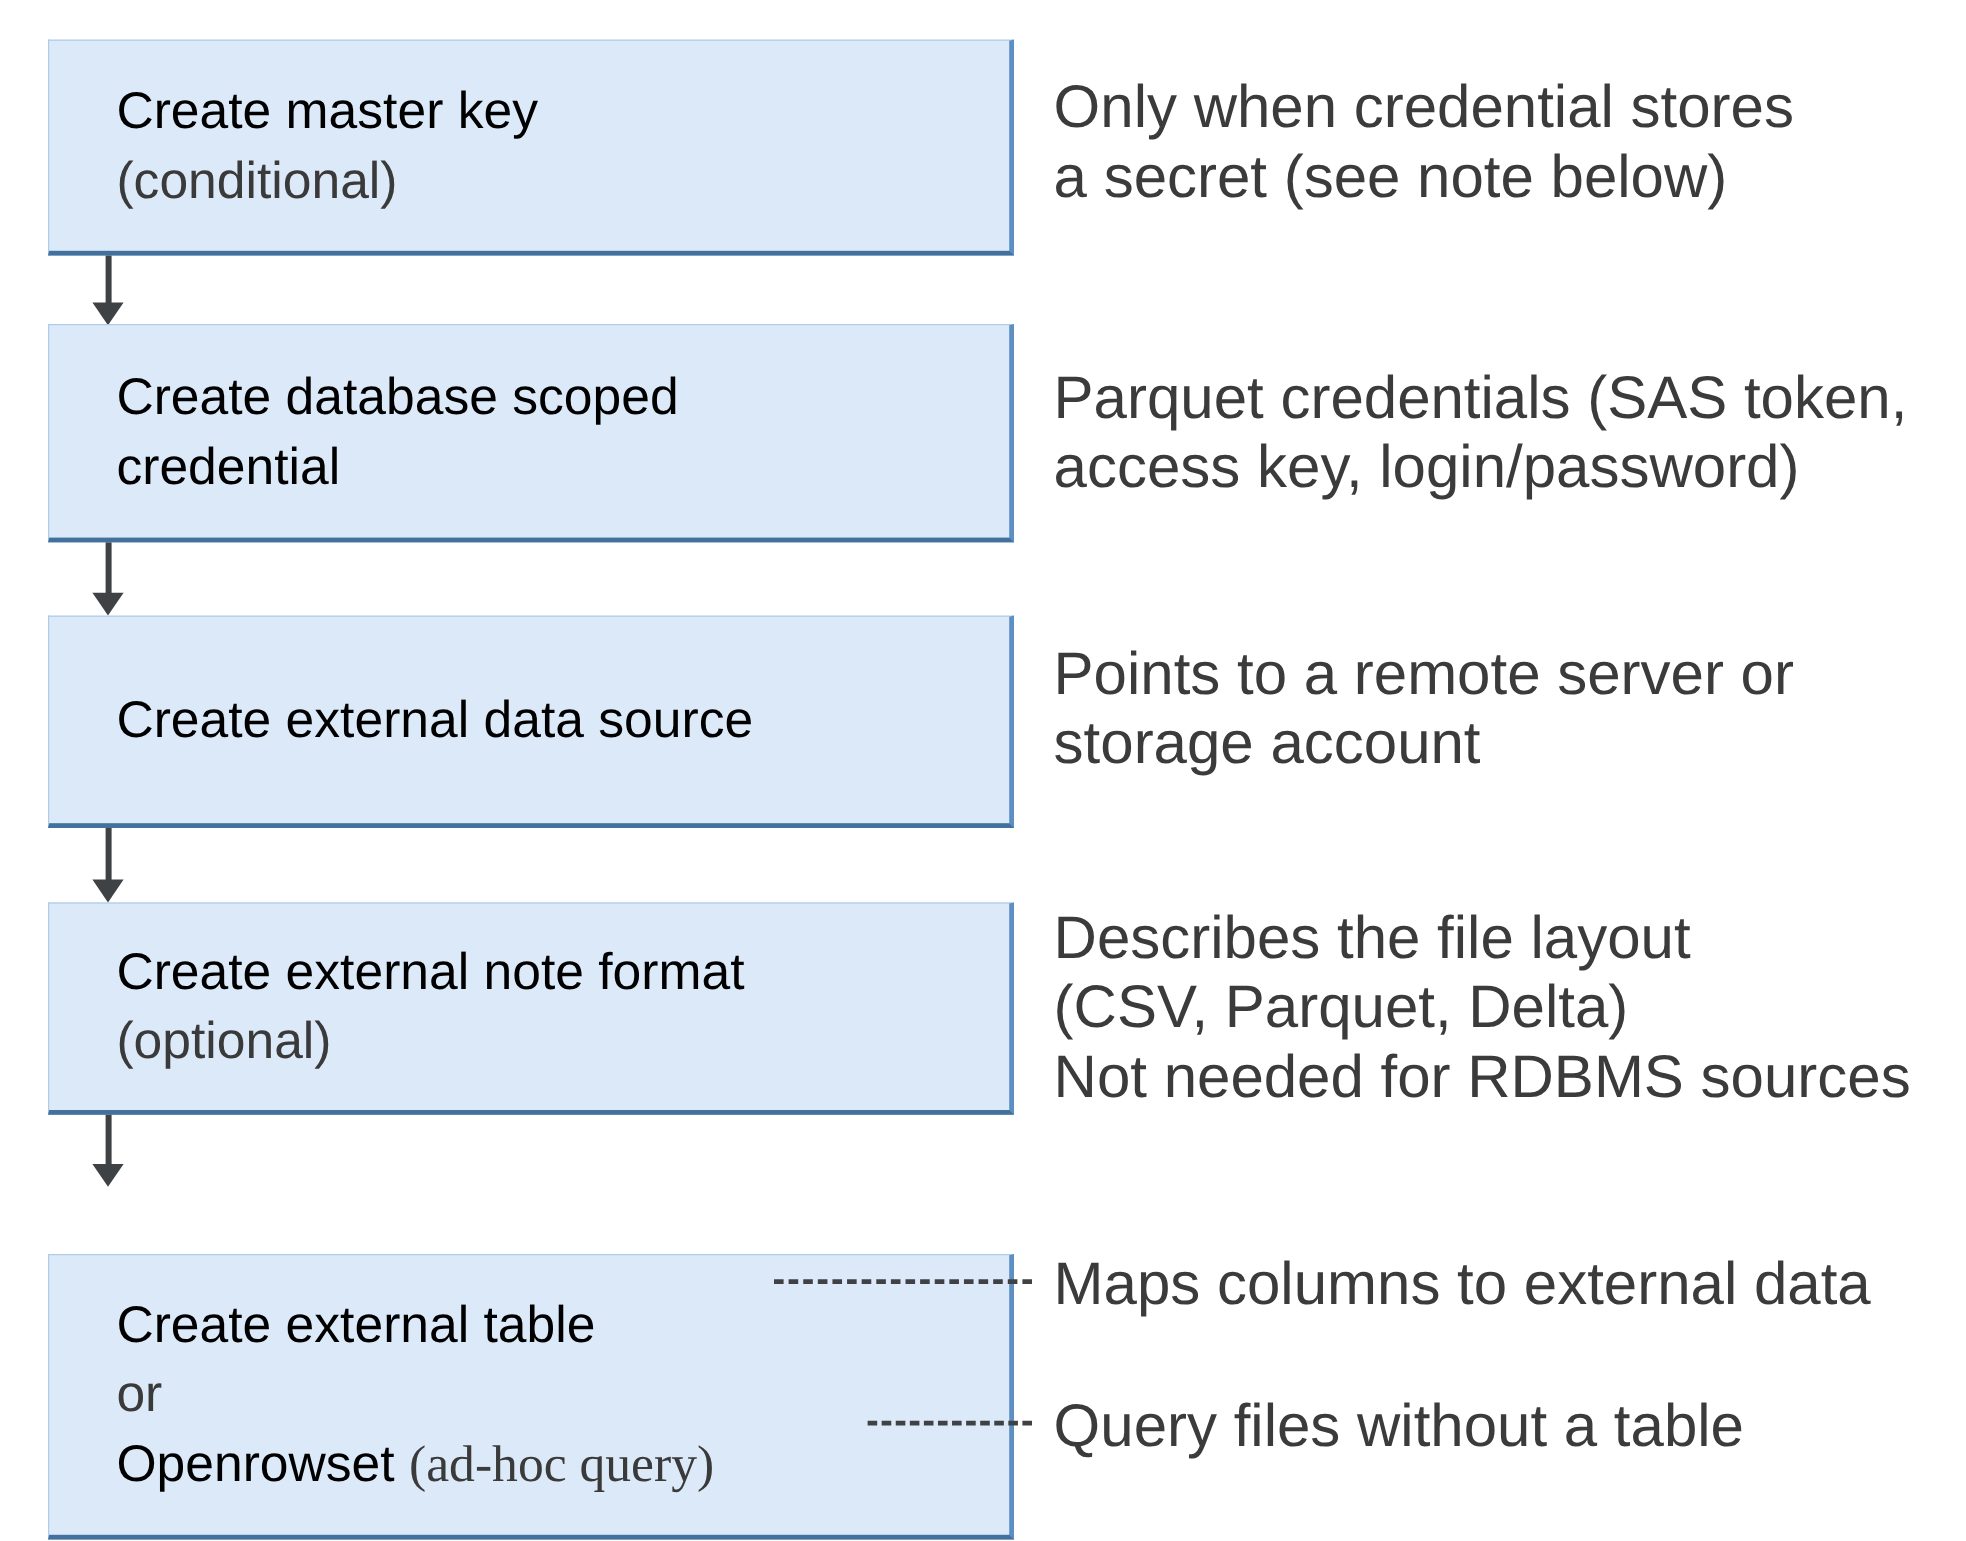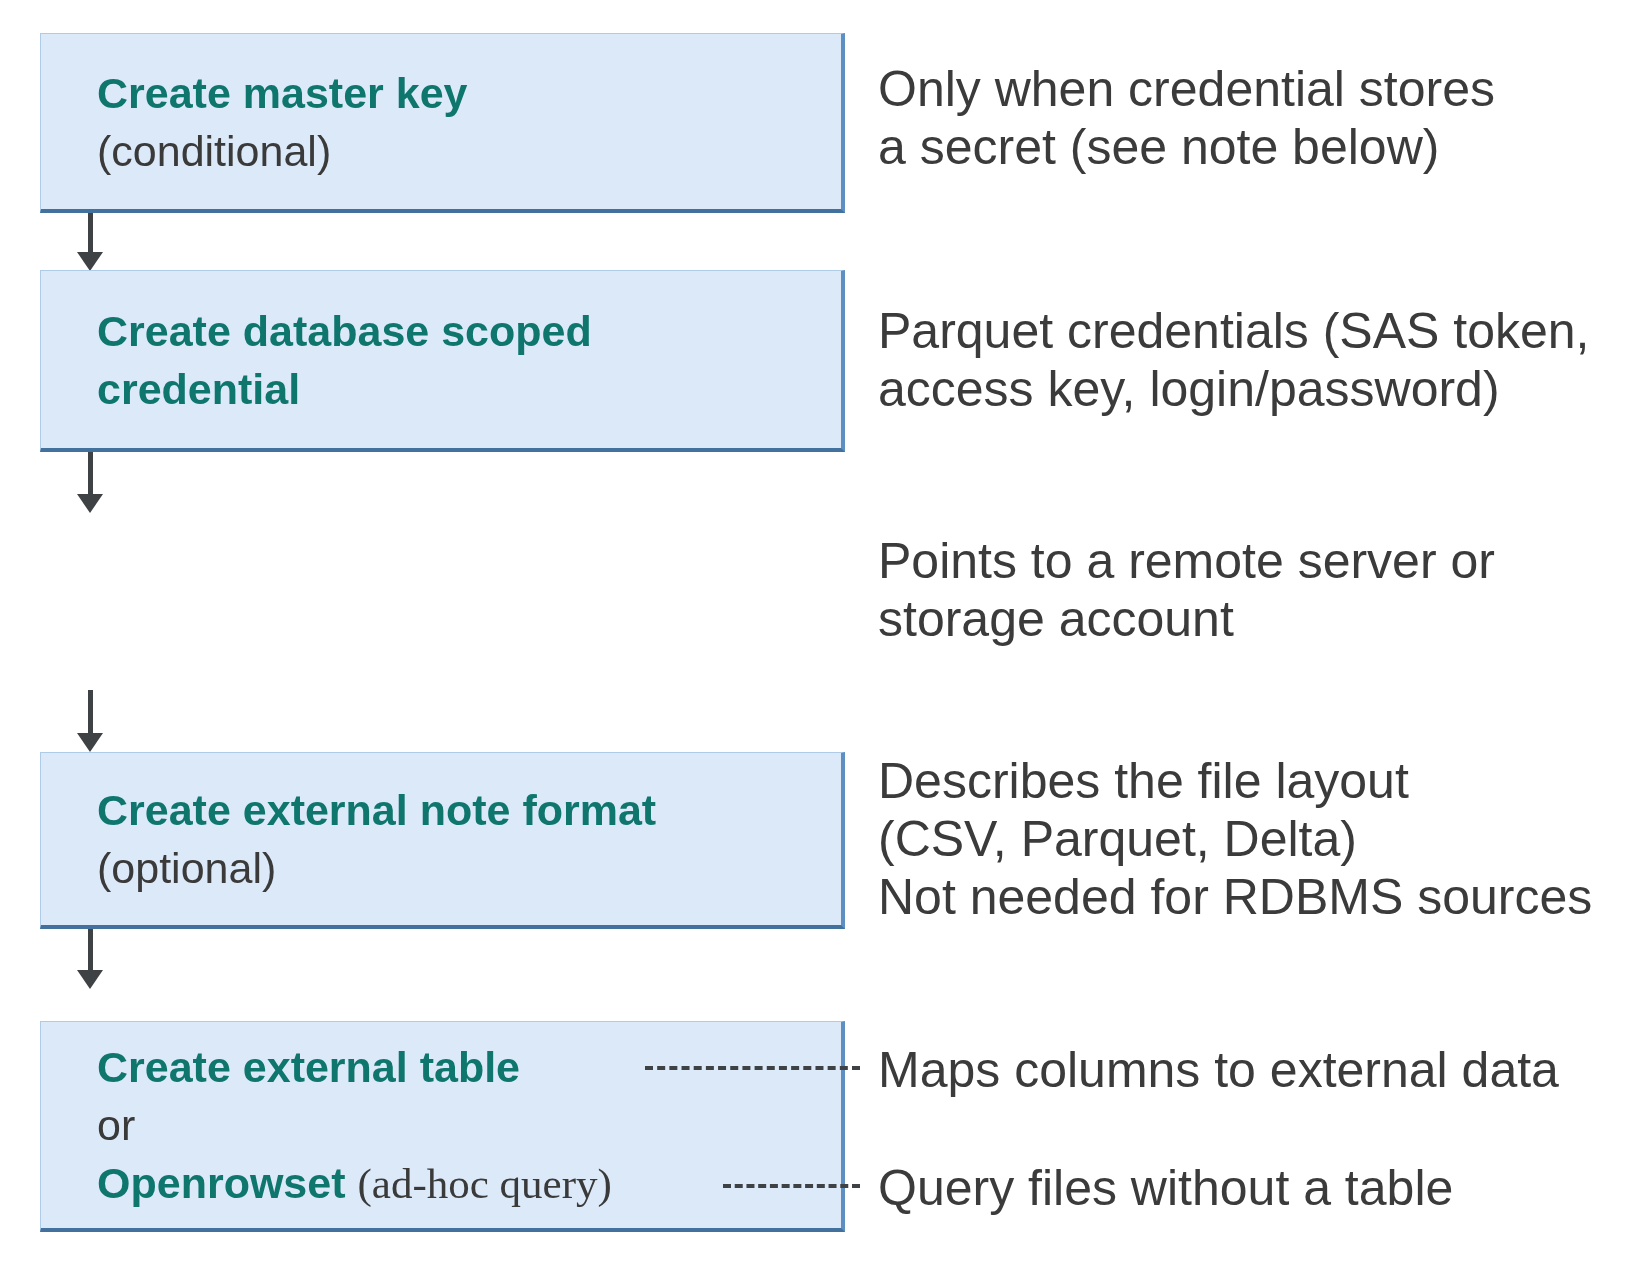--- a/index.html
+++ b/index.html
@@ -13,21 +13,21 @@
     position:absolute; left:40px; width:805px; box-sizing:border-box;
     background:#dce9f9;
     border:1px solid #aecbe8;
     border-right:4px solid #5e8fc2;
     border-bottom:4px solid #41719c;
     display:flex; flex-direction:column; justify-content:center;
     padding-left:56px;
     font-size:43px; line-height:58px;
   }
   .line { white-space:nowrap; }
-  .b { font-weight:bold; color:#0f766e; }
+  .b { font-weight:normal; color:#000000; }
   .r { font-weight:normal; }
   .gap { margin-left:12px;font-family:Liberation Serif, serif; }
   .ann {
     position:absolute; left:878px;
     font-size:50px; line-height:58px; white-space:nowrap;
     color:#3b3b3b;
   }
   .arrow { position:absolute; left:76px; width:29px; }
   .arrow .stem {
     position:absolute; left:12px; top:0; bottom:17px; width:5px;
@@ -62,37 +62,40 @@
   <div class="box" style="top:270px; height:182px;">
     <div class="line"><span class="b">Create database scoped</span></div>
     <div class="line"><span class="b">credential</span></div>
   </div>
 
   <div class="arrow" style="top:452px; height:61px;">
     <div class="stem"></div>
     <div class="head"></div>
   </div>
 
+  <div class="box" style="top:513px; height:177px;">
+    <div class="line"><span class="b">Create external data source</span></div>
+  </div>
 
   <div class="arrow" style="top:690px; height:62px;">
     <div class="stem"></div>
     <div class="head"></div>
   </div>
 
   <div class="box" style="top:752px; height:177px;">
     <div class="line"><span class="b">Create external note format</span></div>
     <div class="line r">(optional)</div>
   </div>
 
   <div class="arrow" style="top:929px; height:60px;">
     <div class="stem"></div>
     <div class="head"></div>
   </div>
 
-  <div class="box" style="top:1021px; height:211px;">
+  <div class="box" style="top:1045px; height:238px;">
     <div class="line"><span class="b">Create external table</span></div>
     <div class="line r">or</div>
     <div class="line"><span class="b">Openrowset</span><span class="r gap">(ad-hoc query)</span></div>
   </div>
 
   <div class="dash" style="top:1066px; left:645px; width:215px;"></div>
   <div class="dash" style="top:1184px; left:723px; width:137px;"></div>
 
   <div class="ann" style="top:60px;">
     <div>Only when credential stores</div>

